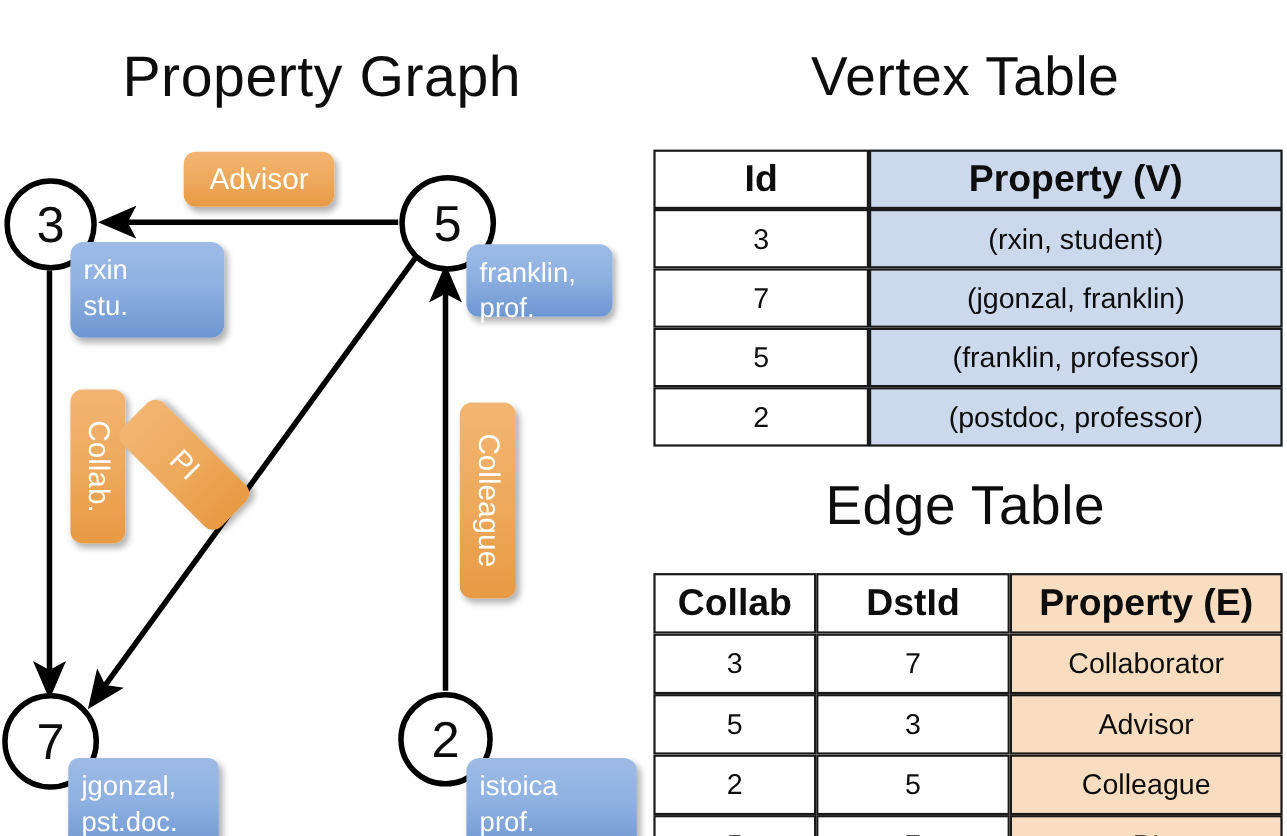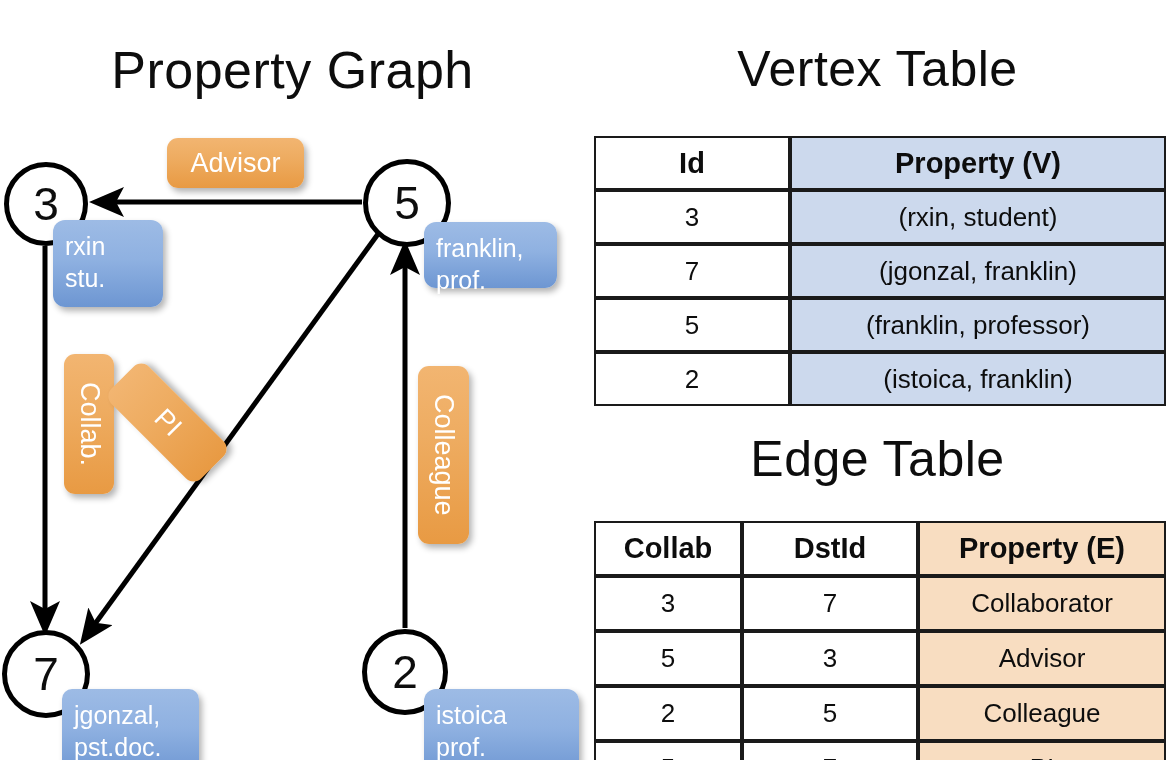--- a/index.html
+++ b/index.html
@@ -132,21 +132,21 @@
     text-align: center;
     font-family: "Liberation Sans", sans-serif;
     font-weight: 300;
     font-size: 26px;
     color: #0d0d0d;
     padding: 0;
     background: #ffffff;
   }
   table.grid th {
     font-weight: bold;
-    font-size: 29px;
+    font-size: 34px;
   }
   .cell-blue { background: #ccd9ed !important; }
   .cell-peach { background: #f8ddc1 !important; }
 
   #vertex-table { left: 594px; top: 104px; width: 572px; }
   #vertex-table td, #vertex-table th { height: 50px; }
 
   #edge-table { left: 594px; top: 489px; width: 572px; }
   #edge-table td, #edge-table th { height: 51px; }
 </style>
@@ -188,21 +188,21 @@
     </div>
 
     <div class="node-circle" style="left:2px; top:598px; width:88px; height:88px;">
       <span>7</span>
     </div>
 
     <div class="node-circle" style="left:362px; top:597px; width:86px; height:86px;">
       <span>2</span>
     </div>
 
-    <div class="prop-box" style="left:53px; top:188px; width:110px; height:87px;">
+    <div class="prop-box" style="left:64px; top:188px; width:140px; height:87px;">
       <div>rxin</div>
       <div>stu.</div>
     </div>
 
     <div class="prop-box" style="left:424px; top:190px; width:133px; height:66px;">
       <div>franklin,</div>
       <div>prof.</div>
     </div>
 
     <div class="prop-box" style="left:62px; top:657px; width:137px; height:87px;border-radius:10px;">
@@ -252,21 +252,21 @@
       <tr>
         <td>7</td>
         <td class="cell-blue">(jgonzal, franklin)</td>
       </tr>
       <tr>
         <td>5</td>
         <td class="cell-blue">(franklin, professor)</td>
       </tr>
       <tr>
         <td>2</td>
-        <td class="cell-blue">(istoica, franklin)</td>
+        <td class="cell-blue">(postdoc, professor)</td>
       </tr>
     </tbody>
   </table>
 
   <table class="grid" id="edge-table">
     <colgroup>
         <col style="width:148px">
         <col style="width:176px">
         <col style="width:248px">
       </colgroup>

